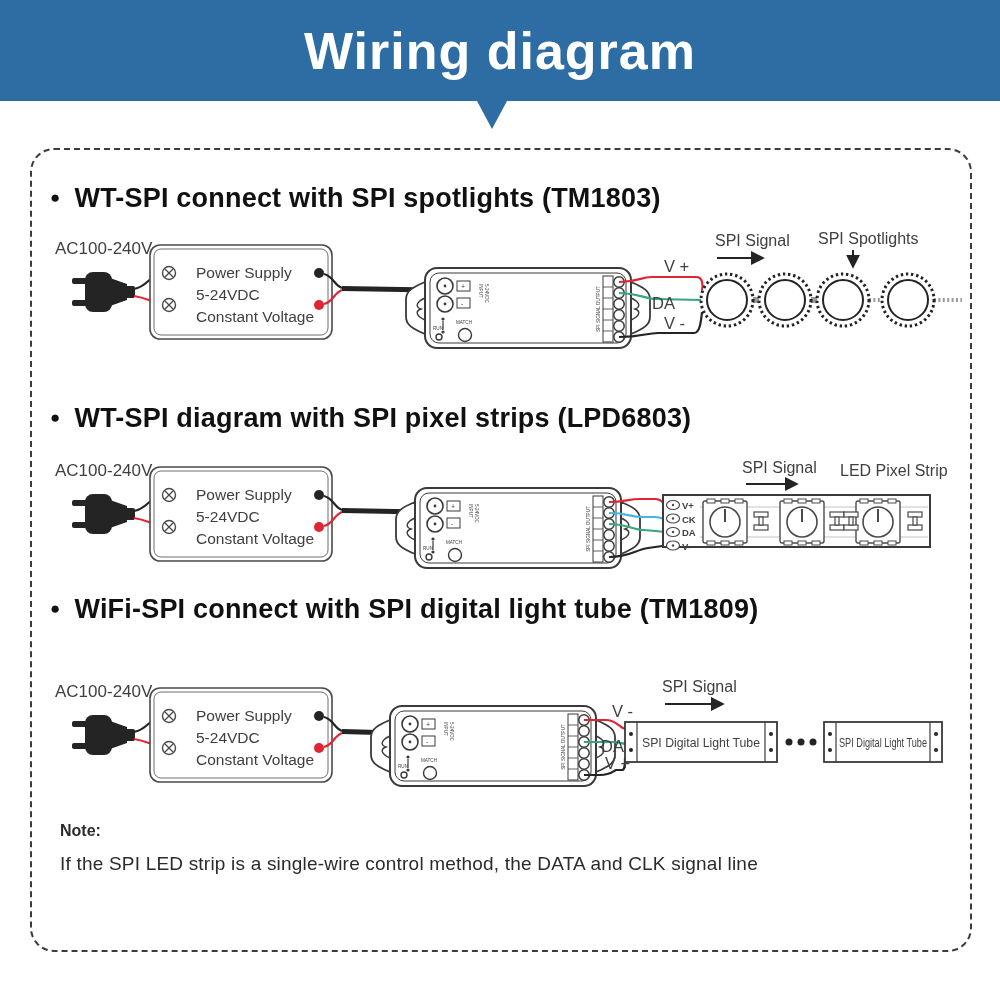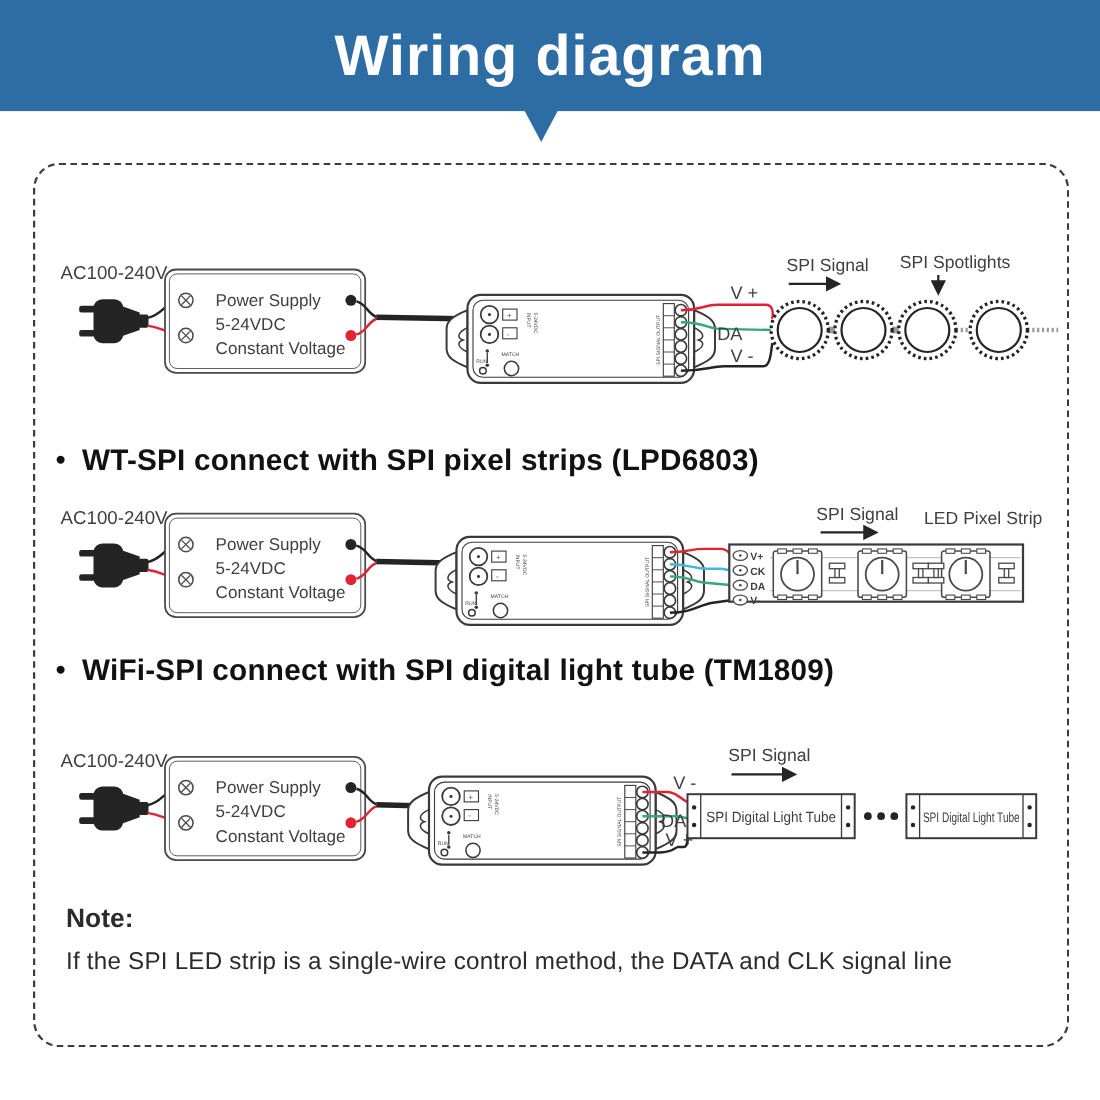--- a/index.html
+++ b/index.html
@@ -11,38 +11,39 @@
   .banner-pointer{position:absolute;left:477px;top:101px;width:0;height:0;
           border-left:15px solid transparent;border-right:15px solid transparent;
           border-top:28px solid #2e6da4;}
   .frame{position:absolute;left:30px;top:148px;width:938px;height:800px;
          border:2px dashed #3c3c3c;border-radius:24px;background:#fff;}
   .sec-title{position:absolute;left:50px;font-size:27px;font-weight:bold;color:#111;
          white-space:nowrap;letter-spacing:.2px;}
   .sec-title .bullet{font-size:17px;vertical-align:4px;margin-right:14px;}
   #title-1{top:183px;} #title-2{top:403px;} #title-3{top:594px;}
   .note{position:absolute;left:60px;top:822px;color:#2b2b2b;}
-  .note-heading{font-size:24px;font-weight:bold;margin-bottom:9px;}
-  .note-line{font-size:22px;line-height:29px;letter-spacing:.2px;}
+  .note-heading{font-size:16px;font-weight:bold;margin-bottom:9px;}
+  .note-line{font-size:19px;line-height:29px;letter-spacing:.2px;}
   svg.diagram{position:absolute;left:0;top:0;pointer-events:none;}
   svg text{font-family:"Liberation Sans",sans-serif;fill:#3f3f3f;}
 </style>
 </head>
 <body>
 
 <div class="page">
 
   <div class="banner">
     <div class="banner-title">Wiring diagram</div>
   </div>
   <div class="banner-pointer"></div>
 
   <div class="frame"></div>
 
-  <div class="sec-title" id="title-2"><span class="bullet">●</span><span>WT-SPI connect with SPI pixel strips (LPD6803)</span></div>
+  <div class="sec-title" id="title-1"><span class="bullet">●</span><span>WT-SPI connect with SPI spotlights (TM1803)</span></div>
+  <div class="sec-title" id="title-2"><span class="bullet">●</span><span>WT-SPI diagram with SPI pixel strips (LPD6803)</span></div>
   <div class="sec-title" id="title-3"><span class="bullet">●</span><span>WiFi-SPI connect with SPI digital light tube (TM1809)</span></div>
 
   <svg class="diagram" width="1000" height="1000" viewBox="0 0 1000 1000">
     <defs>
       <marker id="ah" viewBox="0 0 10 10" refX="8" refY="5" markerWidth="7" markerHeight="7" orient="auto-start-reverse">
         <path d="M0 0 L10 5 L0 10 z" fill="#242424"></path>
       </marker>
 
       <g id="ctrl">
         <path d="M22 20 C10 25 3 29 3 37 L3 55 C3 63 10 67 22 72 Z" fill="#fff" stroke="#3a3a3a" stroke-width="1.8"></path>

